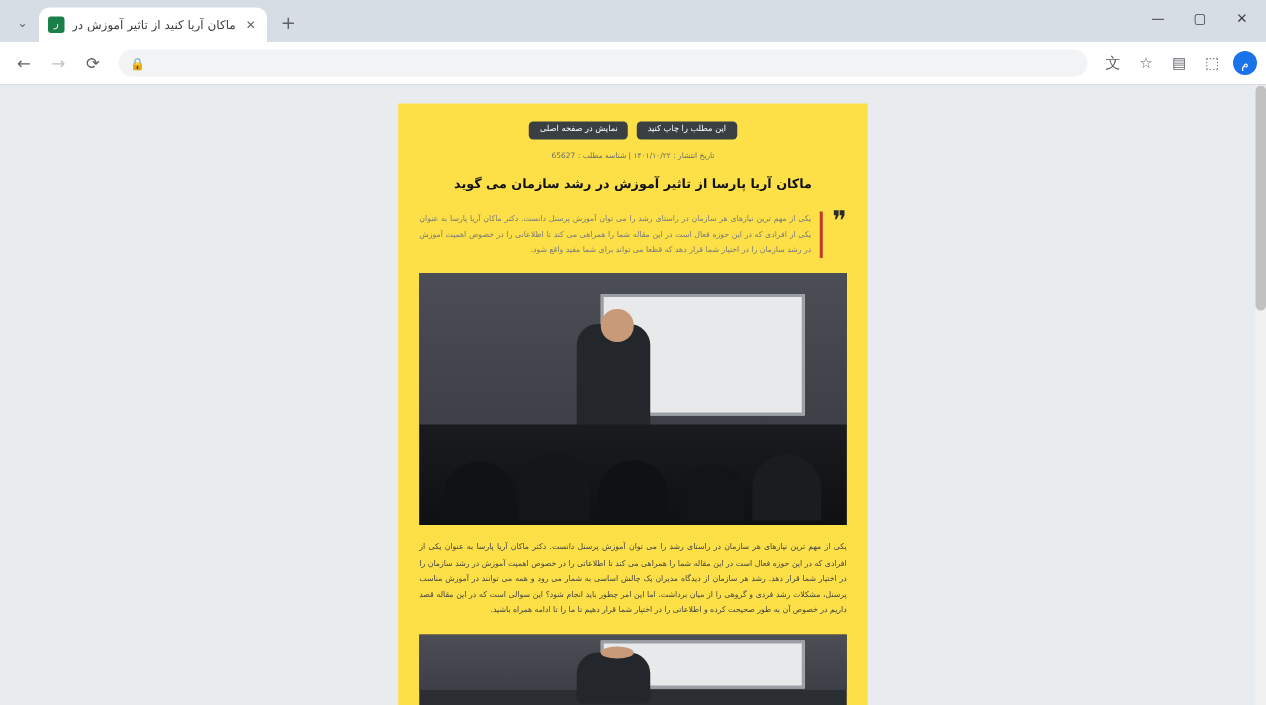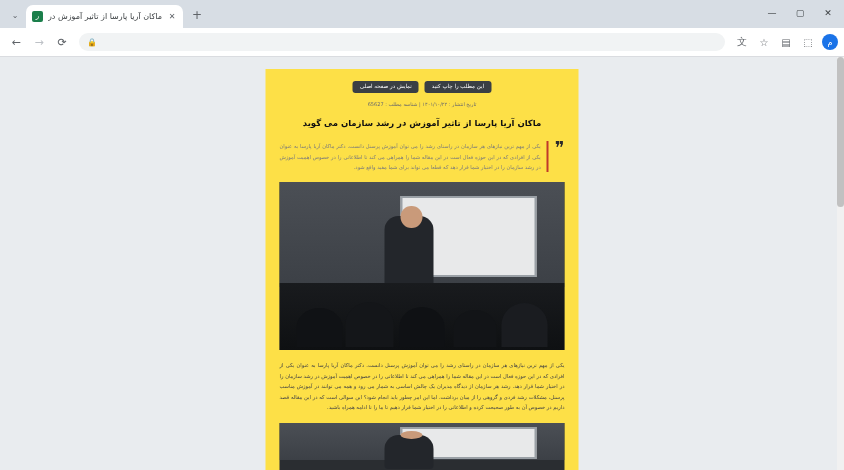--- a/index.html
+++ b/index.html
@@ -355,21 +355,21 @@
 </style>
 </head>
 <body>
 
 <div class="browser">
 
   <div class="tabstrip">
     <div class="tab-chevron">⌄</div>
     <div class="tab">
       <span class="favicon">ر</span>
-      <span class="tab-title">ماکان آریا پارسا از تاثیر آموزش در</span>
+      <span class="tab-title">ماکان آریا کنید از تاثیر آموزش در</span>
       <span class="tab-close">✕</span>
     </div>
     <div class="newtab">+</div>
 
     <div class="win-controls">
       <div class="win-btn">—</div>
       <div class="win-btn">▢</div>
       <div class="win-btn close">✕</div>
     </div>
   </div>

